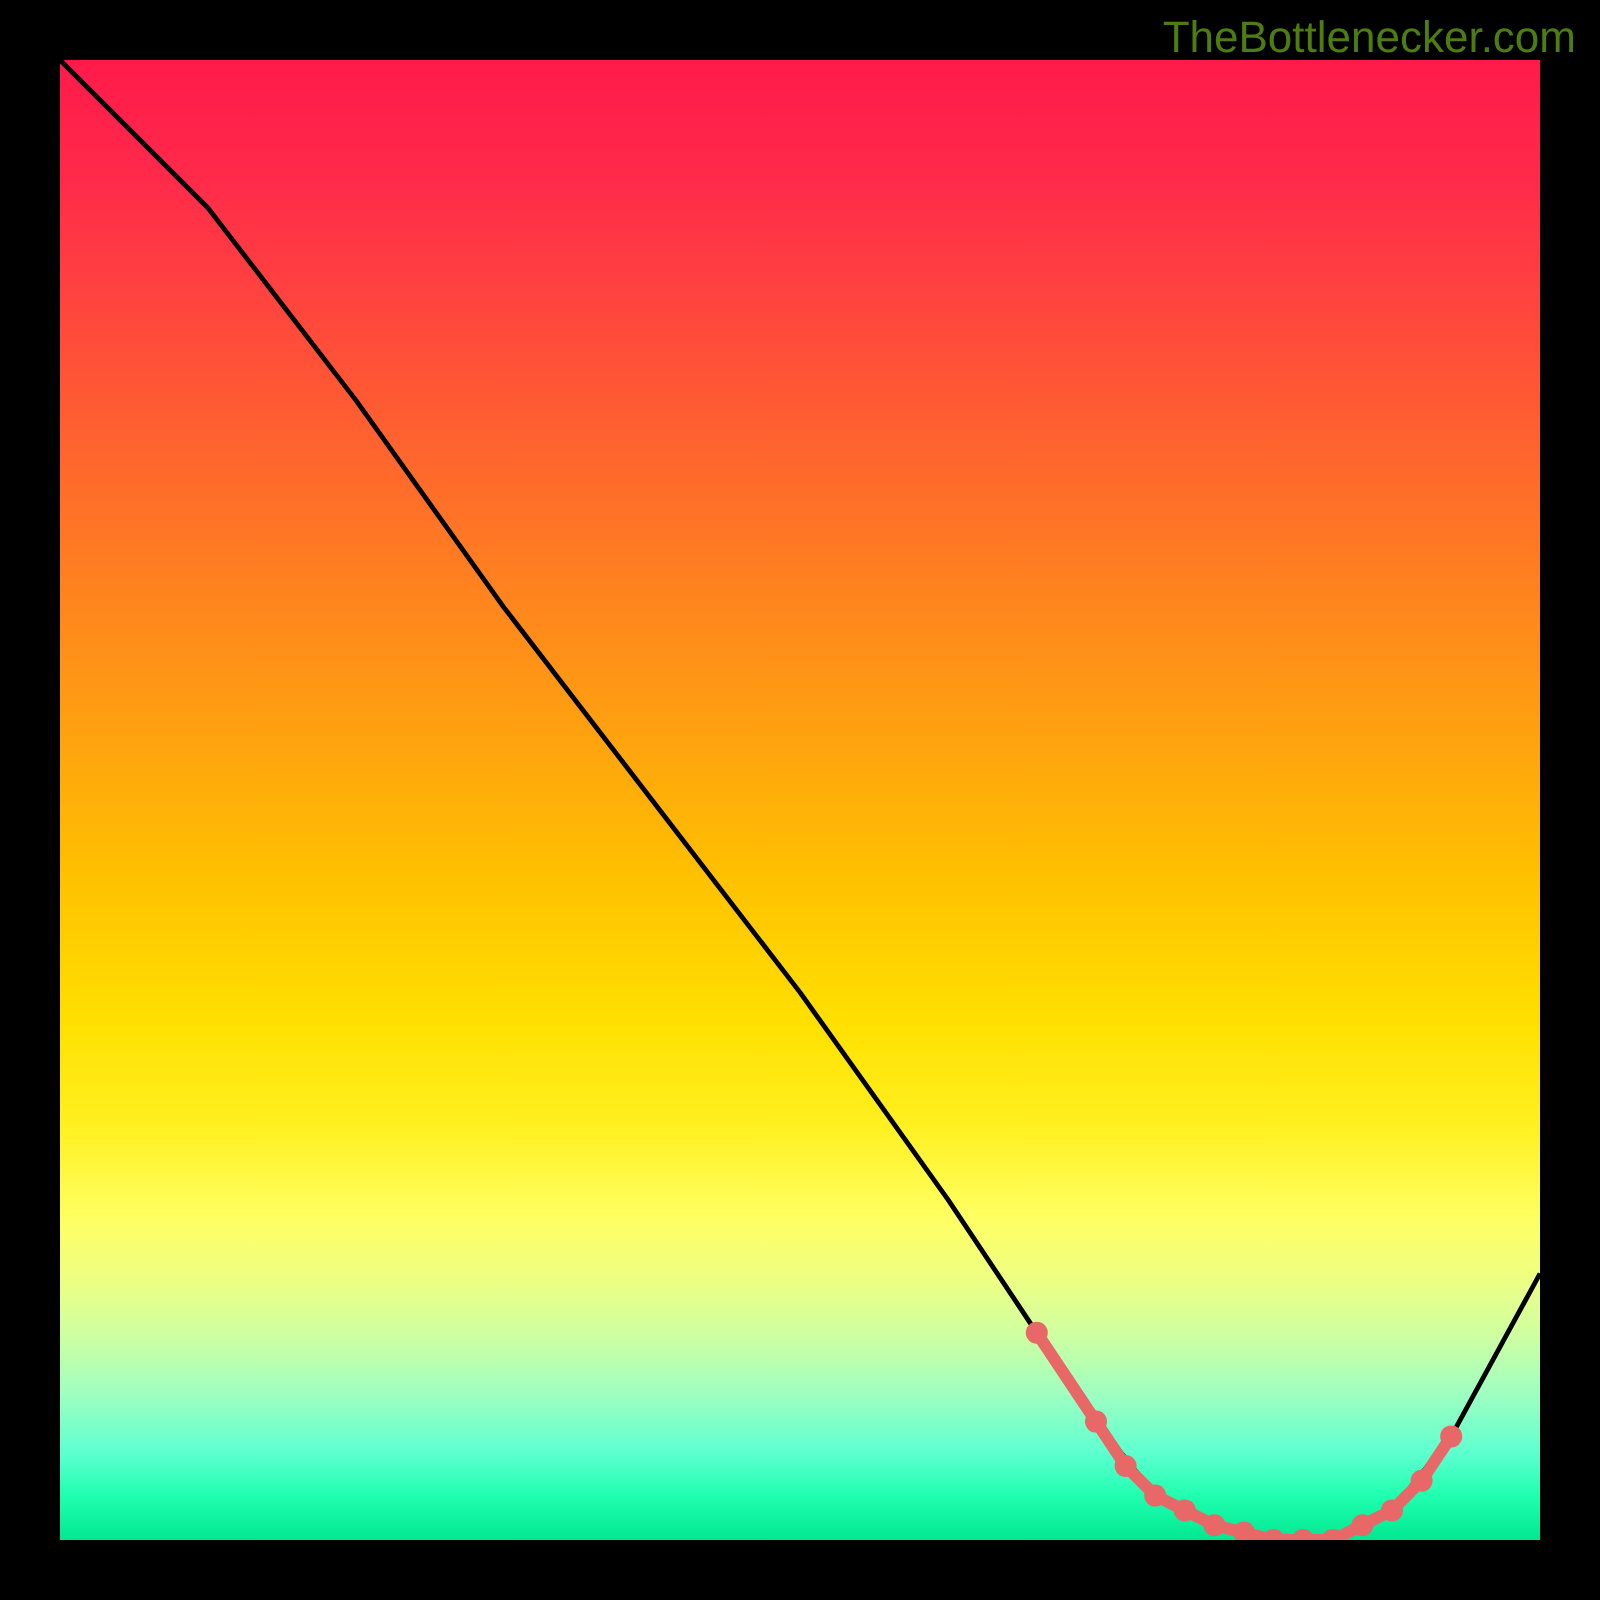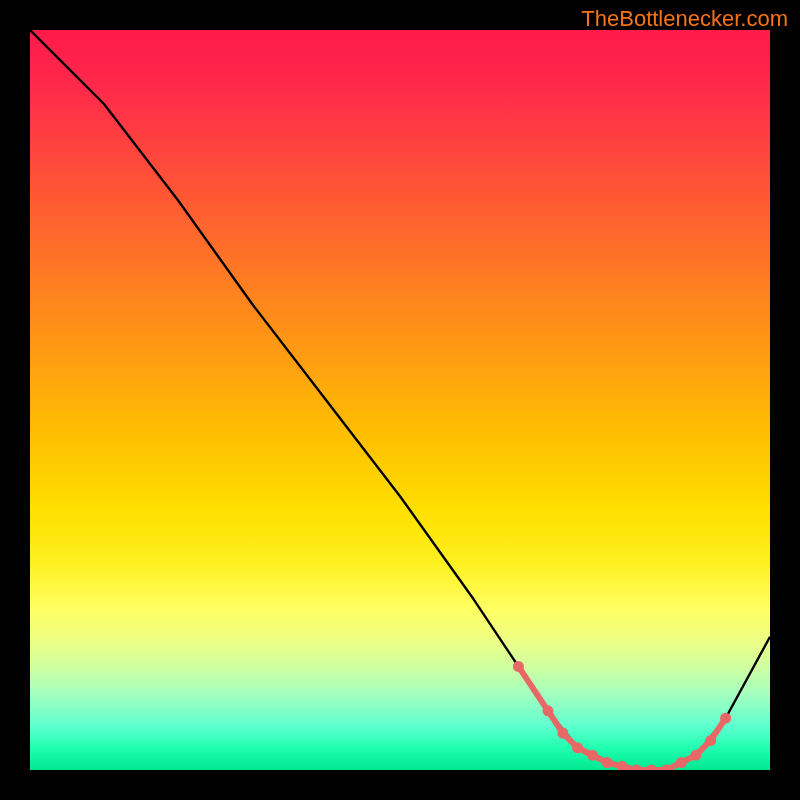--- a/index.html
+++ b/index.html
@@ -7,21 +7,21 @@
     width: 800px;
     height: 800px;
     background: #000;
     position: relative;
     font-family: Arial, sans-serif;
   }
   .watermark {
     position: absolute;
     top: 6px;
     right: 12px;
-    color: #f97316;
+    color: #4d7c0f;
     font-size: 22px;
     font-weight: 500;
     z-index: 10;
   }
   .plot-area {
     position: absolute;
     left: 30px;
     top: 30px;
     width: 740px;
     height: 740px;

